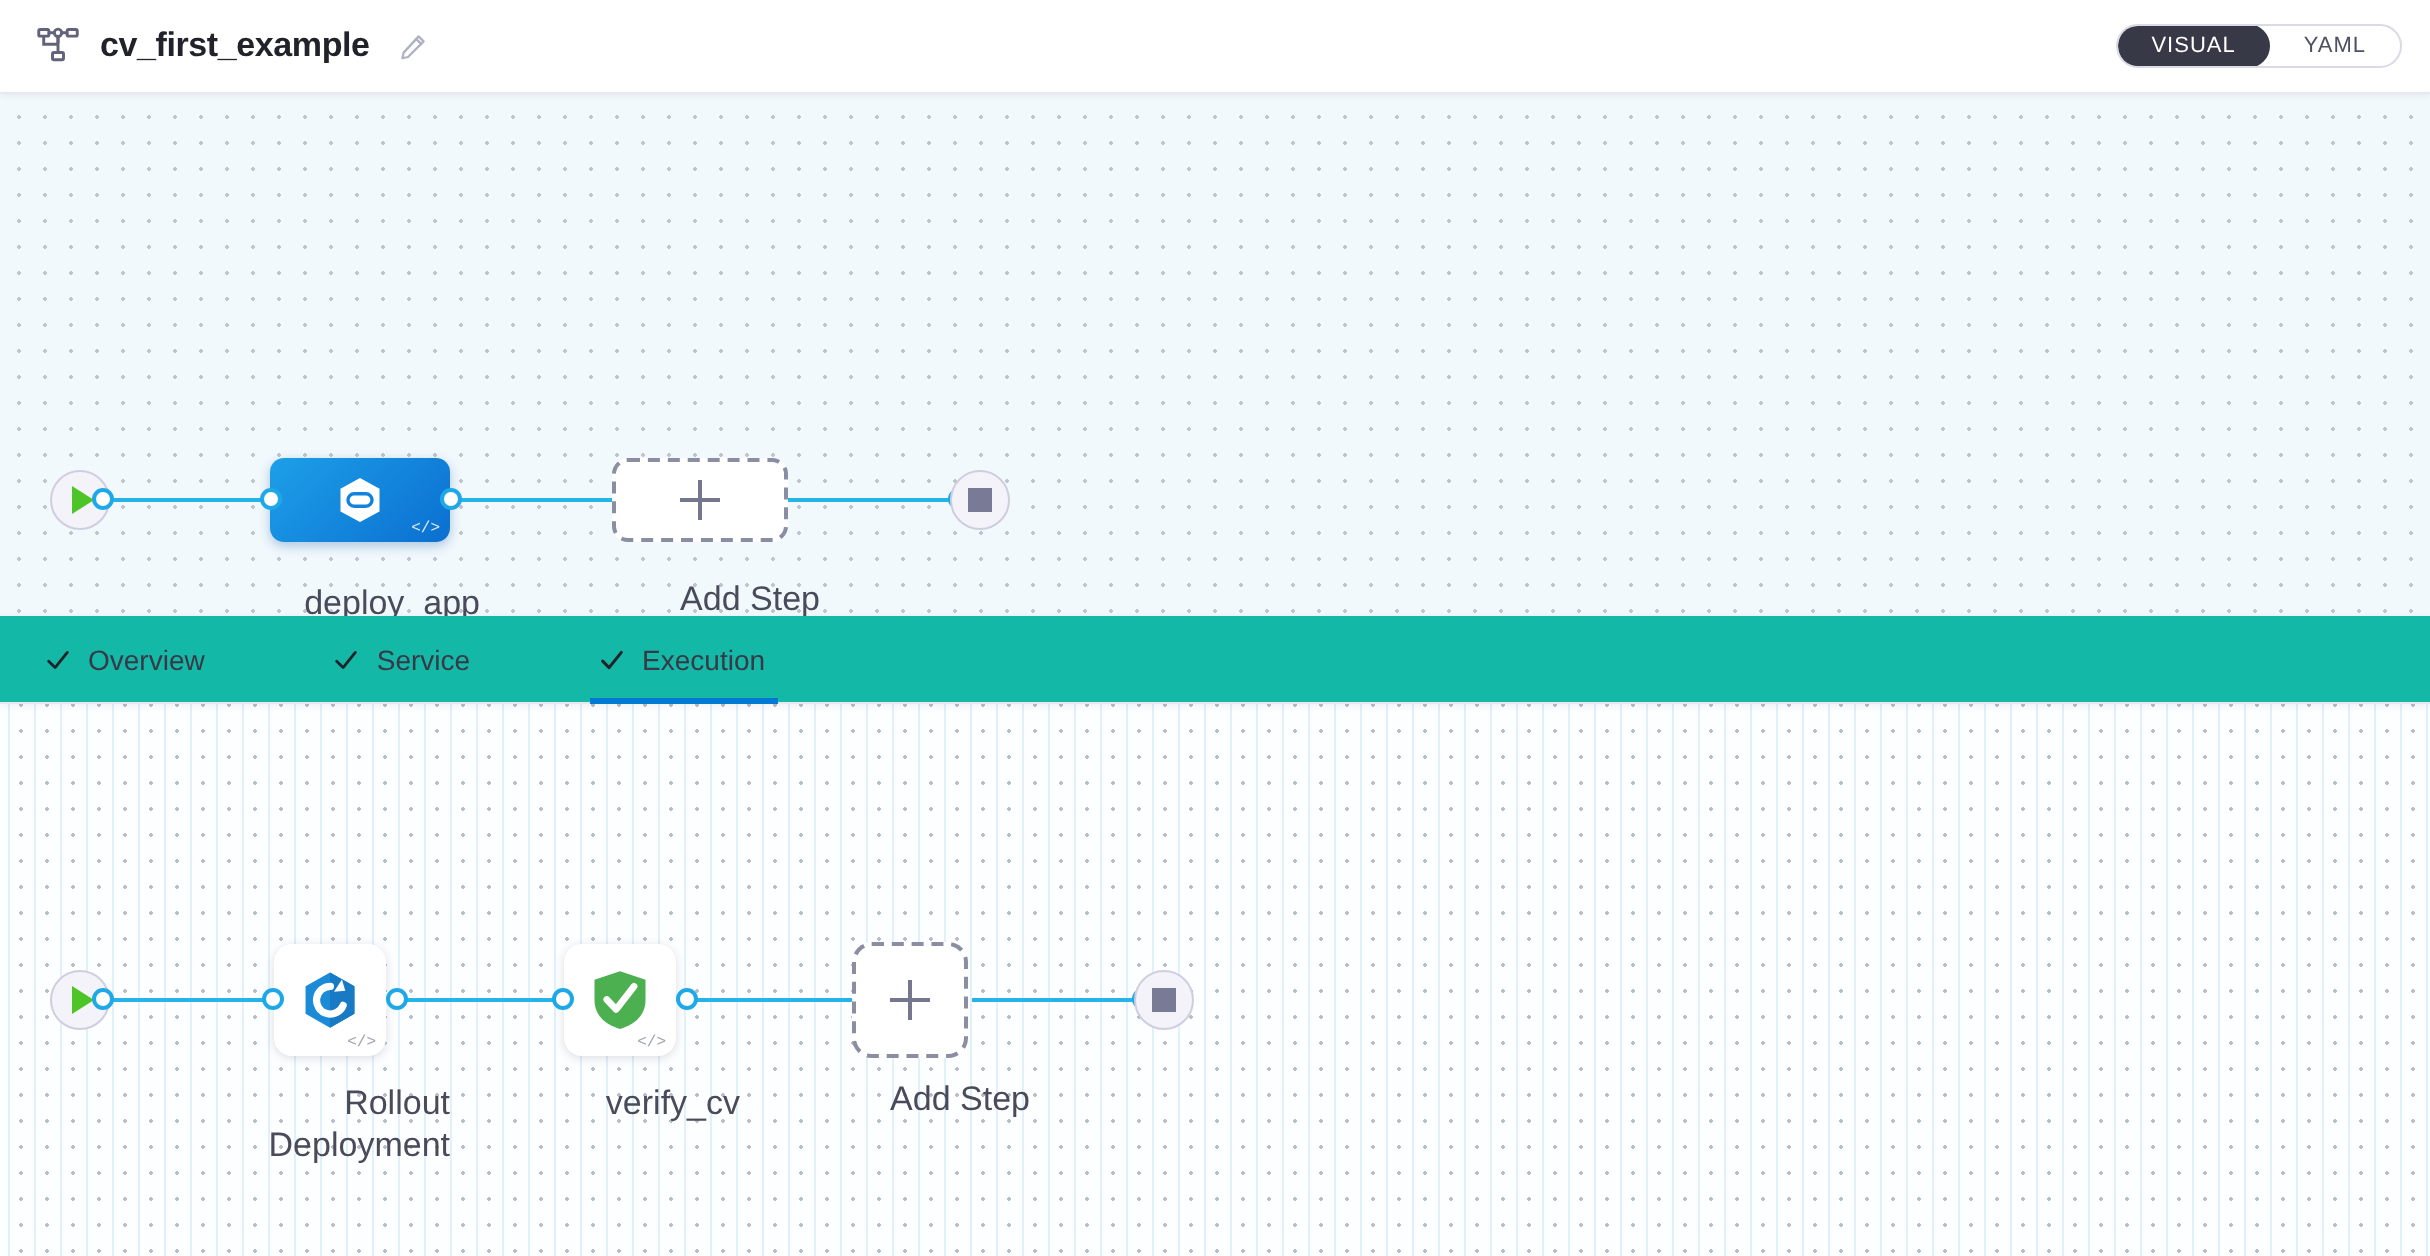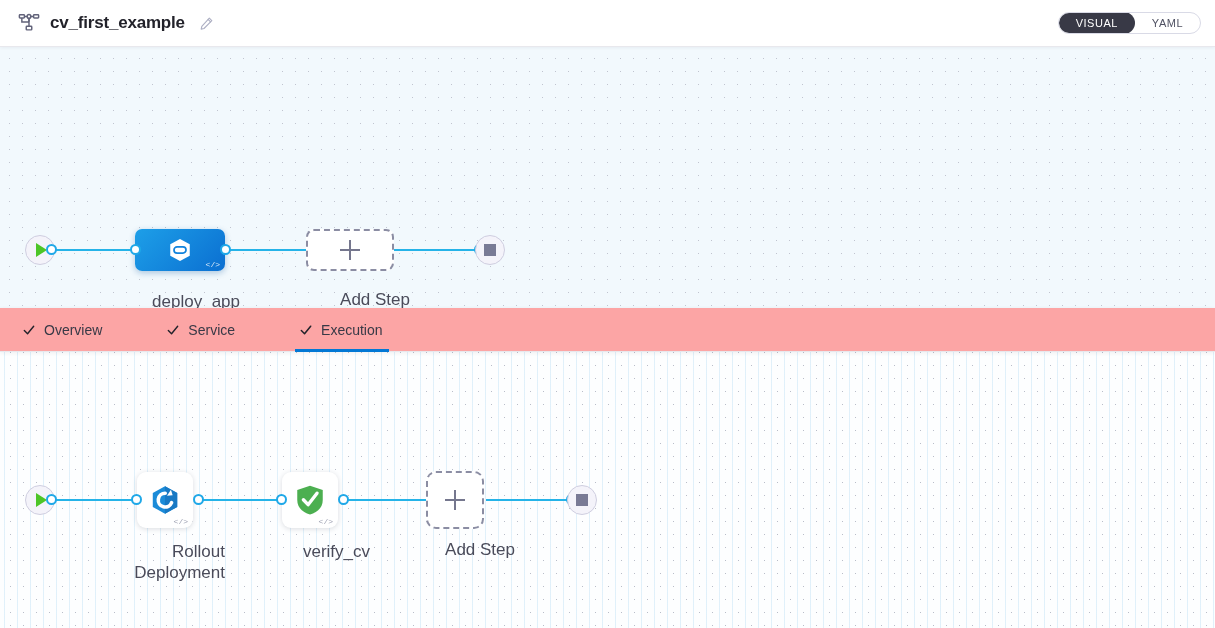--- a/index.html
+++ b/index.html
@@ -79,21 +79,21 @@
       linear-gradient(to right, rgba(190,225,245,0.45) 1px, transparent 1px),
       radial-gradient(circle, #b9bdc9 0.9px, transparent 1px);
     background-size: 13px 100%, 13px 13px;
     background-position: 4px 0, 4px 7px;
   }
 
   
   .tabbar {
     position: relative;
     height: 44px;
-    background: #fca5a5;
+    background: #14b8a6;
     display: flex;
     align-items: stretch;
     border-bottom: 1px solid #e8e8ed;
     box-shadow: 0 1px 4px rgba(40,41,61,0.07);
     z-index: 10;
     padding-left: 18px;
   }
   .tab {
     display: flex;
     align-items: center;

